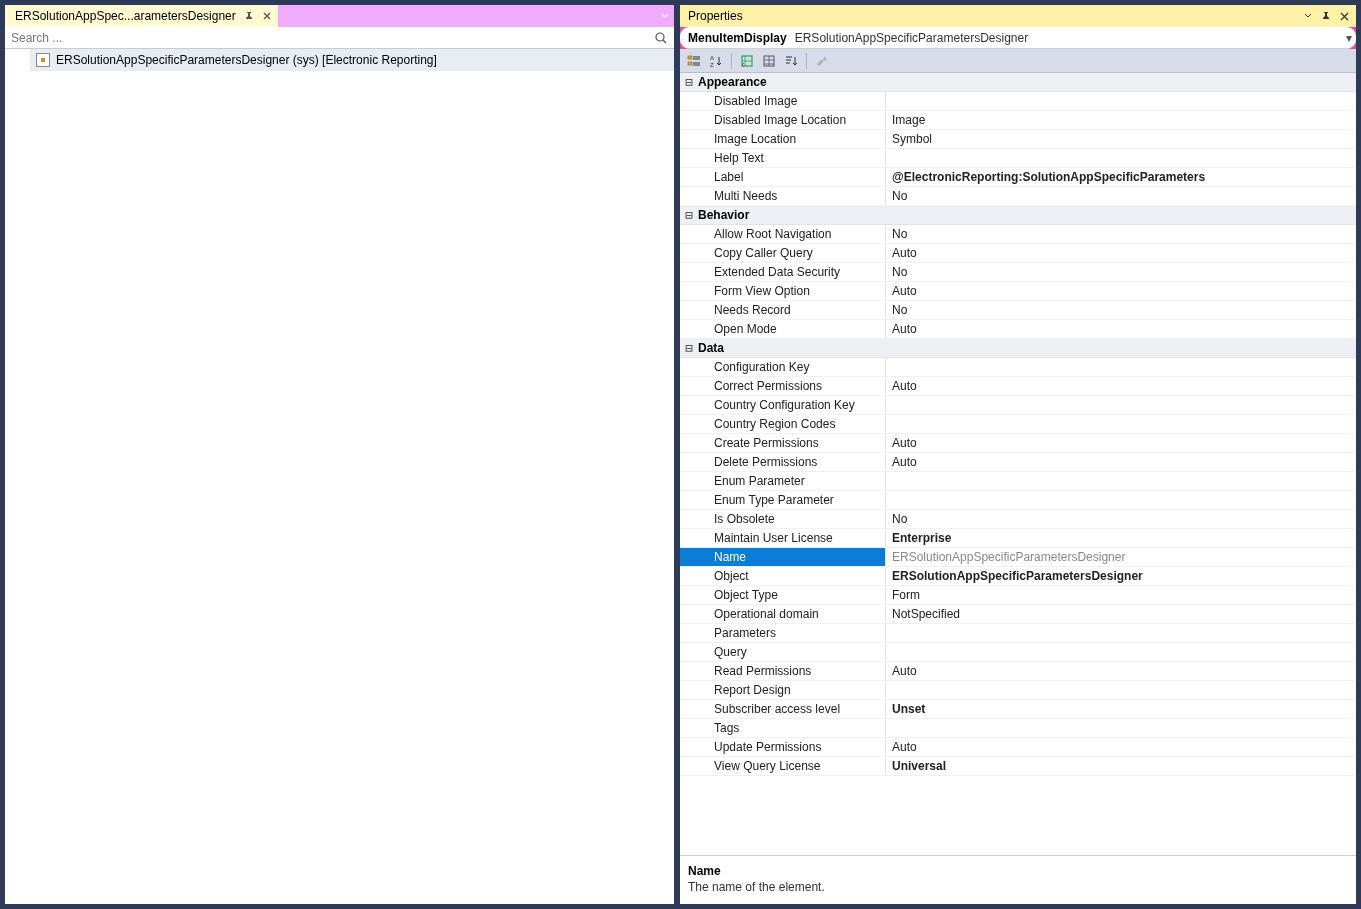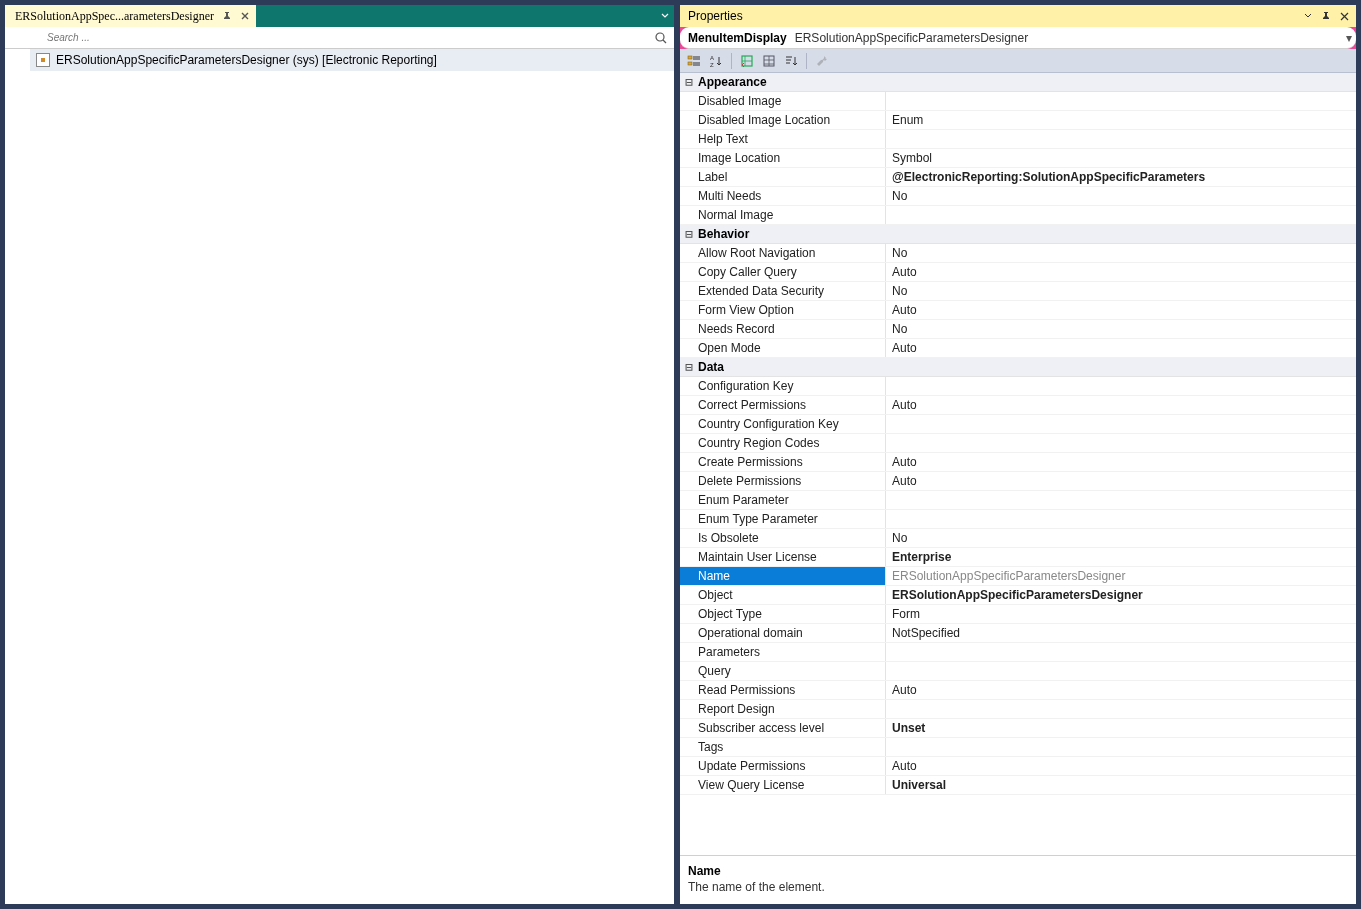--- a/index.html
+++ b/index.html
@@ -2,31 +2,31 @@
 <html><head>
 <meta charset="utf-8">
 <style>
 * { box-sizing: border-box; margin: 0; padding: 0; }
 html, body { width: 1361px; height: 909px; font-family: "Segoe UI", Tahoma, sans-serif; font-size: 12px; background: #2d3a58; overflow: hidden; }
 .outer { padding: 4px; width: 100%; height: 100%; display: flex; gap: 4px; }
 .left-pane { flex: 1; background: #fff; display: flex; flex-direction: column; border: 1px solid #2d3a58; }
 .right-pane { width: 678px; background: #ec4899; display: flex; flex-direction: column; border: 1px solid #2d3a58; }
 
 
-.tabbar { background: #0f766e; height: 22px; display: flex; align-items: stretch; font-family: Liberation Serif, serif; }
+.tabbar { background: #f0abfc; height: 22px; display: flex; align-items: stretch; }
 .tab { background: #fff8dc; border-top: 0; color: #000; display: flex; align-items: center; padding: 0 6px 0 10px; font-size: 12px; gap: 8px; height: 22px; background: #fffacd; }
 .tab.active { background: #e6e4a8; background: #fff8dc; }
 .tab-title { white-space: nowrap; }
 .pin-icon svg, .close-icon svg { display:block; }
 .tab-spacer { flex:1; }
 .tab-dropdown { width: 18px; display:flex; align-items:center; justify-content:center; color:#fff; }
 
 
 .searchbar { height: 22px; border-bottom: 1px solid #ccc; display: flex; align-items: center; padding: 0 4px 0 6px; background: #fff; }
-.searchbar input { flex:1; border:none; outline:none; font-size:10px; font-style: italic; color:#555;margin-left:36px; }
+.searchbar input { flex:1; border:none; outline:none; font-size:12px; color:#555; }
 .search-go { width:18px; display:flex; align-items:center; justify-content:center; }
 
 
 .tree { flex:1; overflow:auto; background:#fff;padding-left:25px; }
 .tree-row { height: 22px; display:flex; align-items:center; padding-left: 6px; gap:6px; background:#e8ecf3; }
 .tree-row .sq { width:14px; height:14px; border:1px solid #888; display:flex; align-items:center; justify-content:center; background:#fff; }
 .tree-row .sq .dot { width:4px; height:4px; background:#d08a2a; }
 
 
 .props-titlebar { height: 22px; background:#fff2a8; display:flex; align-items:center; padding:0 4px 0 8px; font-size:12px; }
@@ -41,21 +41,21 @@
 
 .props-toolbar { height: 24px; background:#d6dce8; display:flex; align-items:center; padding: 0 4px; gap:2px; border-bottom:1px solid #b8bfcf; }
 .props-toolbar .btn { width:20px; height:20px; display:flex; align-items:center; justify-content:center; border:1px solid transparent; }
 .props-toolbar .sep { width:1px; height:16px; background:#aeb4c6; margin:0 3px; }
 
 
 .grid { flex:1; overflow:auto; background:#fff; font-size:12px; }
 .cat { height:19px; background:#eef0f5; display:flex; align-items:center; border-bottom:1px solid #e3e3e3; font-weight:bold; }
 .cat .exp { width:18px; text-align:center; color:#555; font-family: monospace; }
 .row { height:19px; display:flex; align-items:stretch; border-bottom:1px solid #f1f1f1; }
-.row .namecell { width:206px; min-width:206px; padding-left:18px; display:flex; align-items:center; border-right:1px solid #e3e3e3; color:#222; }
+.row .namecell { width:206px; min-width:206px; padding-left:34px; display:flex; align-items:center; border-right:1px solid #e3e3e3; color:#222; }
 .row .valcell { flex:1; display:flex; align-items:center; padding-left:6px; color:#222; }
 .row .valcell.bold { font-weight:bold; }
 .row.selected .namecell { background:#0a7dd8; color:#fff; }
 .row.selected .valcell { color:#888; }
 
 
 .descbox { border-top:1px solid #d0d0d0; padding:8px 8px 10px 8px; background:#fff; }
 .descbox .dn { font-weight:bold; margin-bottom:2px; }
 .descbox .dd { color:#333; }
 
@@ -180,41 +180,37 @@
         <div class="cat">
           <span class="exp">⊟</span>
           <span>Appearance</span>
         </div>
         <div class="row">
           <div class="namecell">Disabled Image</div>
           <div class="valcell"></div>
         </div>
         <div class="row">
           <div class="namecell">Disabled Image Location</div>
-          <div class="valcell">Enum</div>
-        </div>
-        <div class="row">
-          <div class="namecell">Help Text</div>
-          <div class="valcell"></div>
+          <div class="valcell">Image</div>
         </div>
         <div class="row">
           <div class="namecell">Image Location</div>
           <div class="valcell">Symbol</div>
         </div>
         <div class="row">
+          <div class="namecell">Help Text</div>
+          <div class="valcell"></div>
+        </div>
+        <div class="row">
           <div class="namecell">Label</div>
           <div class="valcell bold">@ElectronicReporting:SolutionAppSpecificParameters</div>
         </div>
         <div class="row">
           <div class="namecell">Multi Needs</div>
           <div class="valcell">No</div>
-        </div>
-        <div class="row">
-          <div class="namecell">Normal Image</div>
-          <div class="valcell"></div>
         </div>
         <div class="cat">
           <span class="exp">⊟</span>
           <span>Behavior</span>
         </div>
         <div class="row">
           <div class="namecell">Allow Root Navigation</div>
           <div class="valcell">No</div>
         </div>
         <div class="row">

